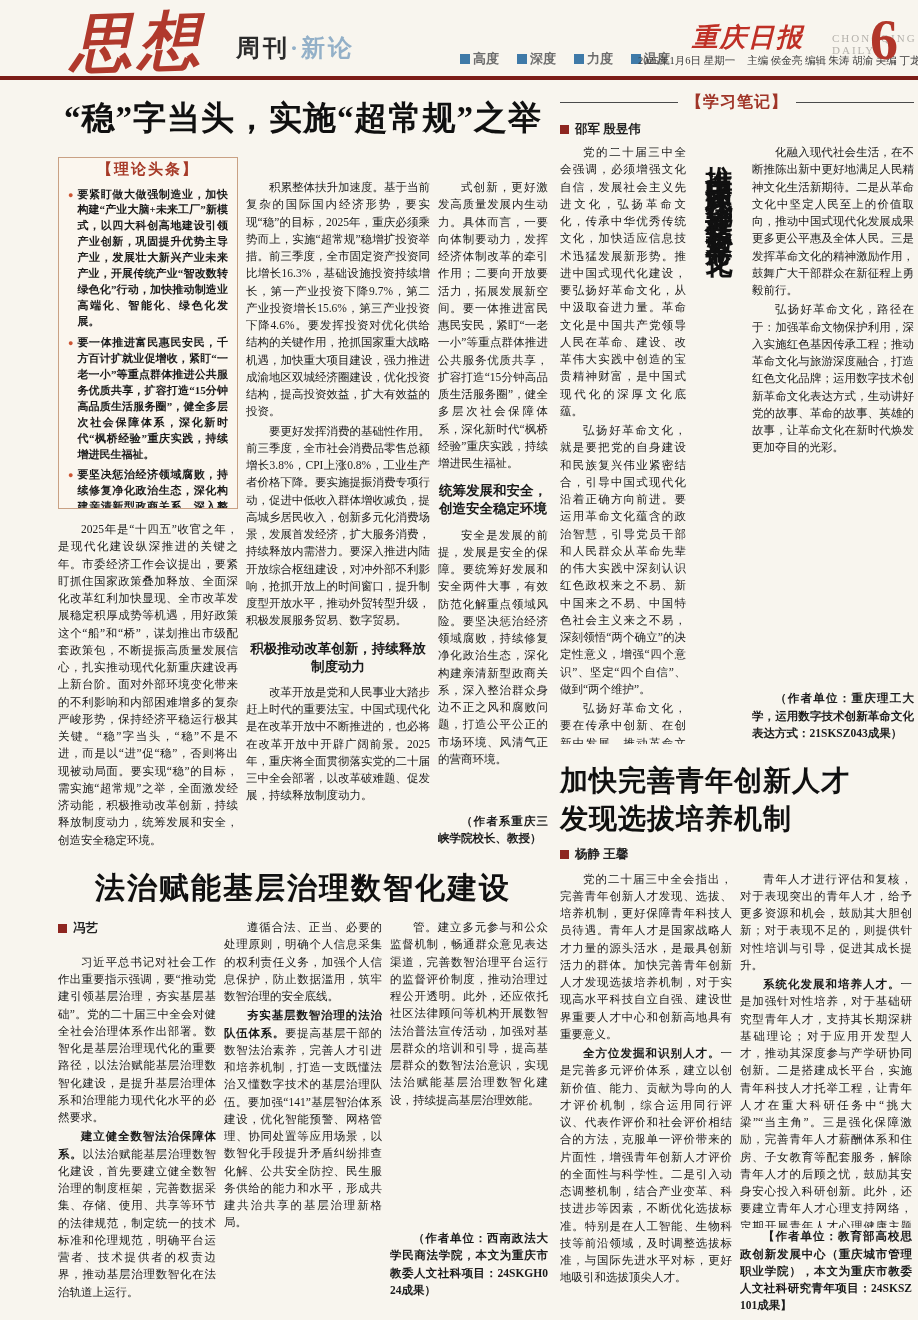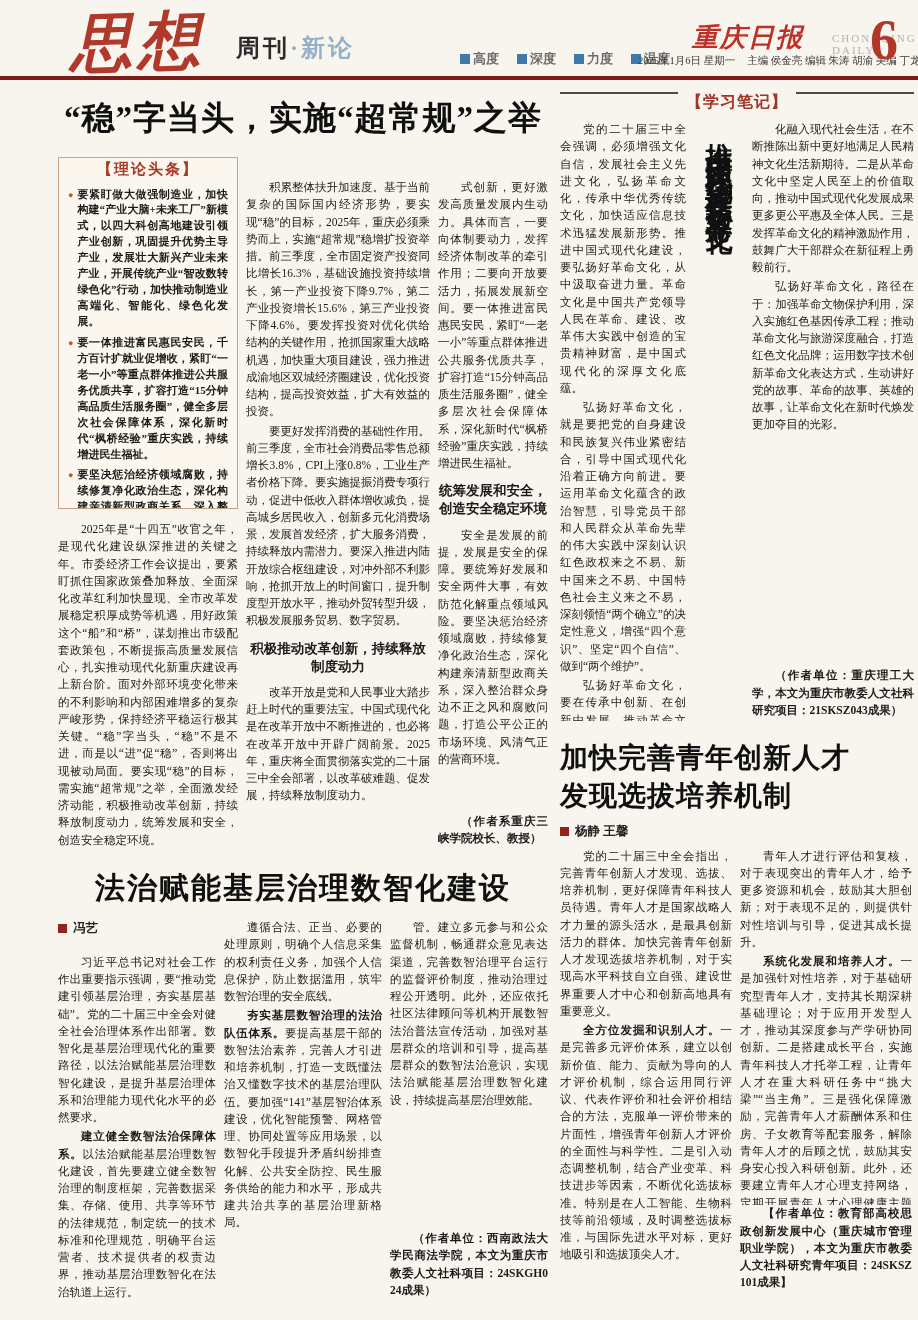--- a/index.html
+++ b/index.html
@@ -38,21 +38,21 @@
               padding:0 9px;margin-bottom:12px;overflow:hidden;}
   .theory-title{text-align:center;color:#a63a28;font-weight:bold;font-size:15px;letter-spacing:2px;margin-bottom:6px;}
   .bullet{display:flex;gap:4px;font-size:11px;line-height:1.45;font-weight:bold;text-align:justify;word-break:break-all;margin-bottom:5px;}
   .dot{color:#cc5533;font-size:9px;line-height:1.8;}
   
   #law-art{position:absolute;left:58px;top:866px;width:490px;}
   #law-art h2{font-size:30px;text-align:center;margin:2px 0 10px;letter-spacing:2px;font-weight:bold;}
   #law-cols{height:382px;}
   
   #study{position:absolute;left:560px;top:92px;width:354px;}
-  .sec-head{display:flex;gap:8px;margin-bottom:8px;}
+  .sec-head{display:flex;align-items:center;gap:8px;margin-bottom:8px;}
   .sec-line{flex:1;height:1.5px;background:#4a4a4a;}
   .sec-label{color:#a03528;font-weight:bold;font-size:16px;letter-spacing:1px;}
   .vrow{display:flex;gap:6px;height:600px;margin-top:6px;}
   .s-left{width:126px;}
   .vhead{width:54px;display:flex;justify-content:center;}
   .vhead-text{writing-mode:vertical-rl;text-orientation:upright;font-size:27px;font-weight:bold;
               letter-spacing:5px;line-height:54px;color:#111;}
   .s-right{width:162px;}
   #youth h2{font-size:28px;text-align:left;line-height:1.35;margin:18px 0 8px;letter-spacing:1px;font-weight:bold;}
   #youth-cols{height:446px;margin-top:8px;}
@@ -166,38 +166,42 @@
     </div>
   </div>
 
   <div id="study">
     <div class="sec-head">
       <span class="sec-line"></span>
       <span class="sec-label">【学习笔记】</span>
       <span class="sec-line"></span>
     </div>
 
+    <div class="byline">
+      <span class="bysq"></span>
+      <span>邵军  殷昱伟</span>
+    </div>
 
     <div class="vrow">
       <div class="col fixcol s-left">
         <div class="colfill">
             <p class="p">党的二十届三中全会强调，必须增强文化自信，发展社会主义先进文化，弘扬革命文化，传承中华优秀传统文化，加快适应信息技术迅猛发展新形势。推进中国式现代化建设，要弘扬好革命文化，从中汲取奋进力量。革命文化是中国共产党领导人民在革命、建设、改革伟大实践中创造的宝贵精神财富，是中国式现代化的深厚文化底蕴。</p>
             <p class="p">弘扬好革命文化，就是要把党的自身建设和民族复兴伟业紧密结合，引导中国式现代化沿着正确方向前进。要运用革命文化蕴含的政治智慧，引导党员干部和人民群众从革命先辈的伟大实践中深刻认识红色政权来之不易、新中国来之不易、中国特色社会主义来之不易，深刻领悟“两个确立”的决定性意义，增强“四个意识”、坚定“四个自信”、做到“两个维护”。</p>
             <p class="p">弘扬好革命文化，要在传承中创新、在创新中发展，推动革命文化创造性转化、创新性发展，使之成为凝聚人心、汇聚力量的强大精神纽带，为现代化新重庆建设注入不竭动力。</p>
           </div>
       </div>
       <div class="vhead">
         <div class="vhead-text">推进中国式现代化建设要弘扬好革命文化</div>
       </div>
       <div class="col fixcol s-right">
         <div class="colfill">
             <p class="p">化融入现代社会生活，在不断推陈出新中更好地满足人民精神文化生活新期待。二是从革命文化中坚定人民至上的价值取向，推动中国式现代化发展成果更多更公平惠及全体人民。三是发挥革命文化的精神激励作用，鼓舞广大干部群众在新征程上勇毅前行。</p>
             <p class="p">弘扬好革命文化，路径在于：加强革命文物保护利用，深入实施红色基因传承工程；推动革命文化与旅游深度融合，打造红色文化品牌；运用数字技术创新革命文化表达方式，生动讲好党的故事、革命的故事、英雄的故事，让革命文化在新时代焕发更加夺目的光彩。</p>
           </div>
-        <p class="note">（作者单位：重庆理工大学，本文为重庆市教委人文社科研究项目：21SKSZ043成果）</p>
+        <p class="note">（作者单位：重庆理工大学，运用数字技术创新革命文化表达方式：21SKSZ043成果）</p>
       </div>
     </div>
 
     <div id="youth">
       <h2>
         <span style="display:block">加快完善青年创新人才</span>
         <span style="display:block">发现选拔培养机制</span>
       </h2>
       <div class="byline">
         <span class="bysq"></span>

